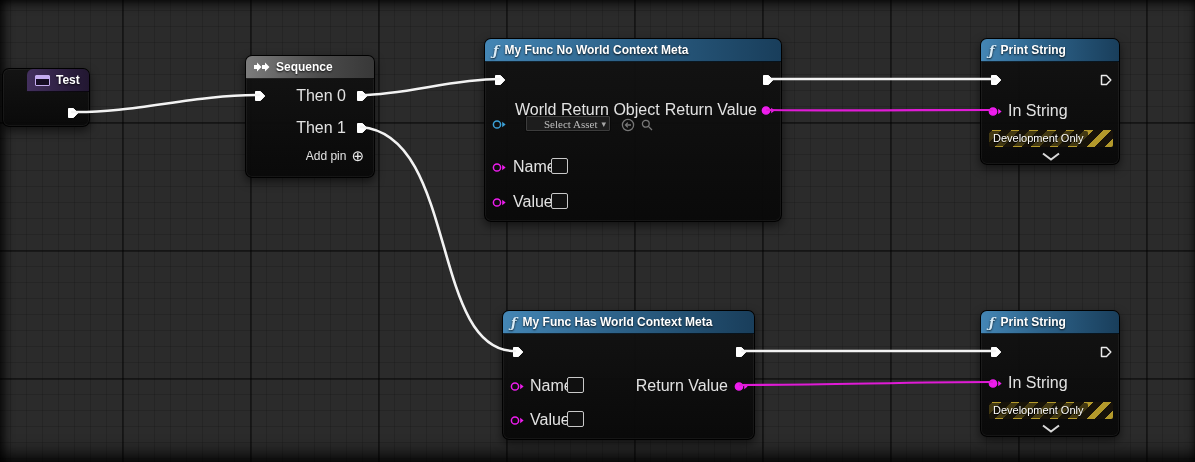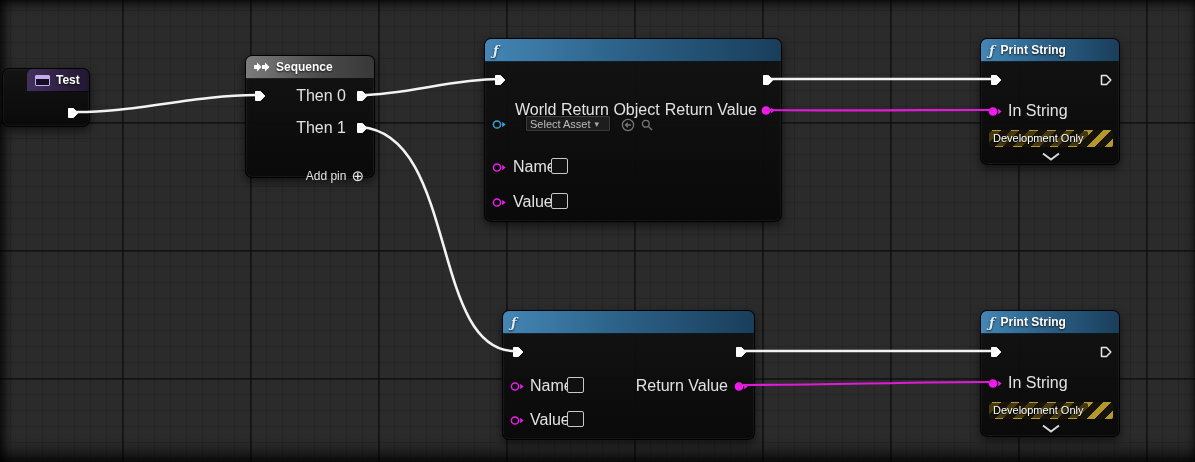--- a/index.html
+++ b/index.html
@@ -54,22 +54,22 @@
   .pin-data .wedge{ fill:var(--pc); }
   .pin-data.hollow circle{ fill:none; }
 
   .textbox{
     position:absolute; width:17px; height:16px;
     background:#101010; border:1px solid #c9c9c9; border-radius:2px;
   }
   .dropdown{
     position:absolute; height:17px; background:#1d1d1d;
     border:1px solid #090909; box-shadow:inset 0 0 0 1px #3c3c3c; border-radius:2px;
-    display:flex; align-items:center; justify-content:flex-start;
-    padding:0 4px; color:#bdbdbd; font-size:11px; white-space:nowrap;
+    display:flex; align-items:center; justify-content:flex-end;
+    padding:0 4px; color:#bdbdbd; font-size:11px; white-space:nowrap;font-family:Liberation Serif, serif;
   }
   .dropdown .caret{ color:#a8a8a8; font-size:9px; margin-left:4px; }
   .ghost-icon{ position:absolute; opacity:0.75; line-height:0; }
 
   .addpin{ position:absolute; display:flex; align-items:center; gap:5px; color:#e2e2e2; }
   .plus-glyph{ font-size:15px; color:#e8e8e8; line-height:1; }
 
   .devbanner{
     position:absolute; height:17px; border-radius:2px; overflow:hidden;
     background:repeating-linear-gradient(315deg, #b3992b 0 6px, #17120a 6px 13px);
@@ -134,29 +134,30 @@
       <svg width="12" height="12" viewBox="0 0 12 12">
           <path d="M1.5,1.5 L6.5,1.5 L10.8,6 L6.5,10.5 L1.5,10.5 Z"></path>
         </svg>
     </span>
     <span class="lbl lbl-r" style="right:28px; top:65px;">Then 1</span>
     <span class="pin pin-exec" style="left:110px; top:66px;">
       <svg width="12" height="12" viewBox="0 0 12 12">
           <path d="M1.5,1.5 L6.5,1.5 L10.8,6 L6.5,10.5 L1.5,10.5 Z"></path>
         </svg>
     </span>
-    <div class="addpin" style="right:10px; top:112px;">
+    <div class="addpin" style="right:10px; top:92px;">
       <span>Add pin</span>
       <span class="plus-glyph">⊕</span>
     </div>
   </div>
 
   <div class="node" style="left:484px; top:38px; width:298px; height:184px;">
     <div class="hdr hdr-blue">
       <span class="fglyph">ƒ</span>
+      <span>My Func No World Context Meta</span>
     </div>
     <span class="pin pin-exec" style="left:9px; top:35px;">
       <svg width="12" height="12" viewBox="0 0 12 12">
           <path d="M1.5,1.5 L6.5,1.5 L10.8,6 L6.5,10.5 L1.5,10.5 Z"></path>
         </svg>
     </span>
     <span class="pin pin-exec" style="left:277px; top:35px;">
       <svg width="12" height="12" viewBox="0 0 12 12">
           <path d="M1.5,1.5 L6.5,1.5 L10.8,6 L6.5,10.5 L1.5,10.5 Z"></path>
         </svg>
@@ -241,20 +242,21 @@
     <span class="expander" style="left:60px; top:113px;">
       <svg width="20" height="9" viewBox="0 0 20 9" fill="none" stroke="#d8d8d8" stroke-width="2">
           <polyline points="2,1.5 10,7.5 18,1.5"></polyline>
         </svg>
     </span>
   </div>
 
   <div class="node" style="left:502px; top:310px; width:253px; height:130px;">
     <div class="hdr hdr-blue">
       <span class="fglyph">ƒ</span>
+      <span>My Func Has World Context Meta</span>
     </div>
     <span class="pin pin-exec" style="left:9px; top:35px;">
       <svg width="12" height="12" viewBox="0 0 12 12">
           <path d="M1.5,1.5 L6.5,1.5 L10.8,6 L6.5,10.5 L1.5,10.5 Z"></path>
         </svg>
     </span>
     <span class="pin pin-exec" style="left:232px; top:35px;">
       <svg width="12" height="12" viewBox="0 0 12 12">
           <path d="M1.5,1.5 L6.5,1.5 L10.8,6 L6.5,10.5 L1.5,10.5 Z"></path>
         </svg>

